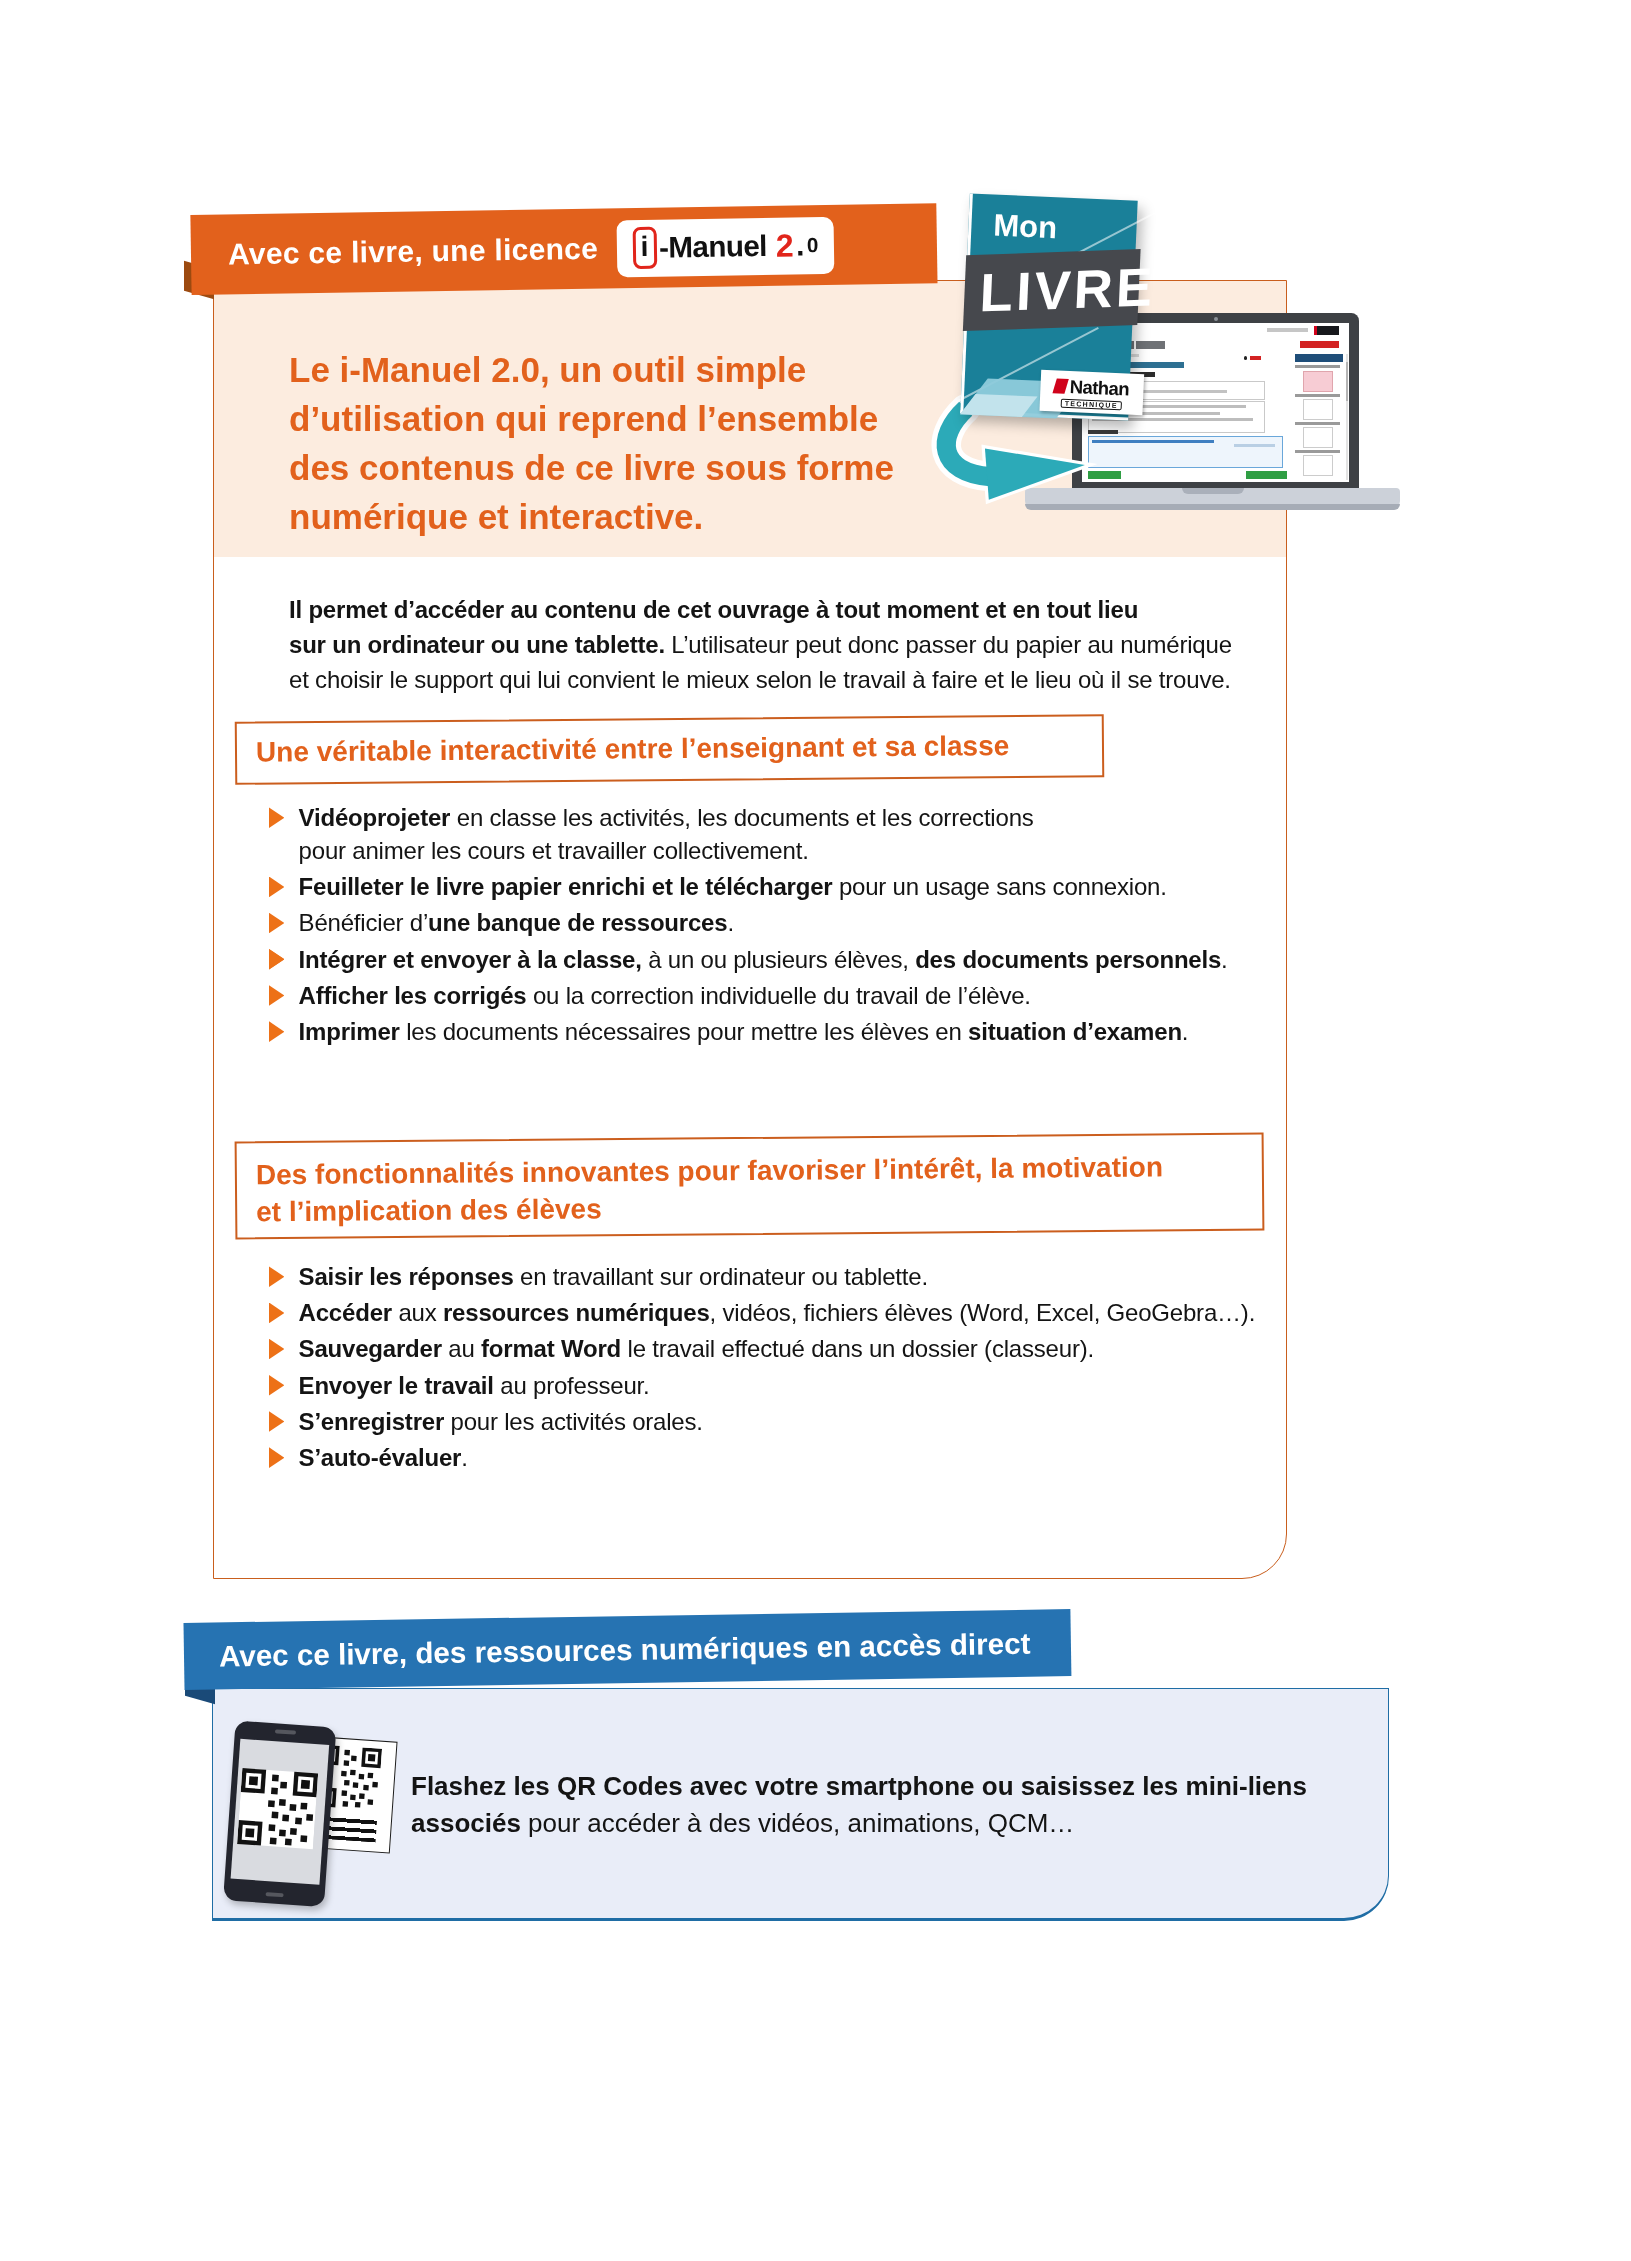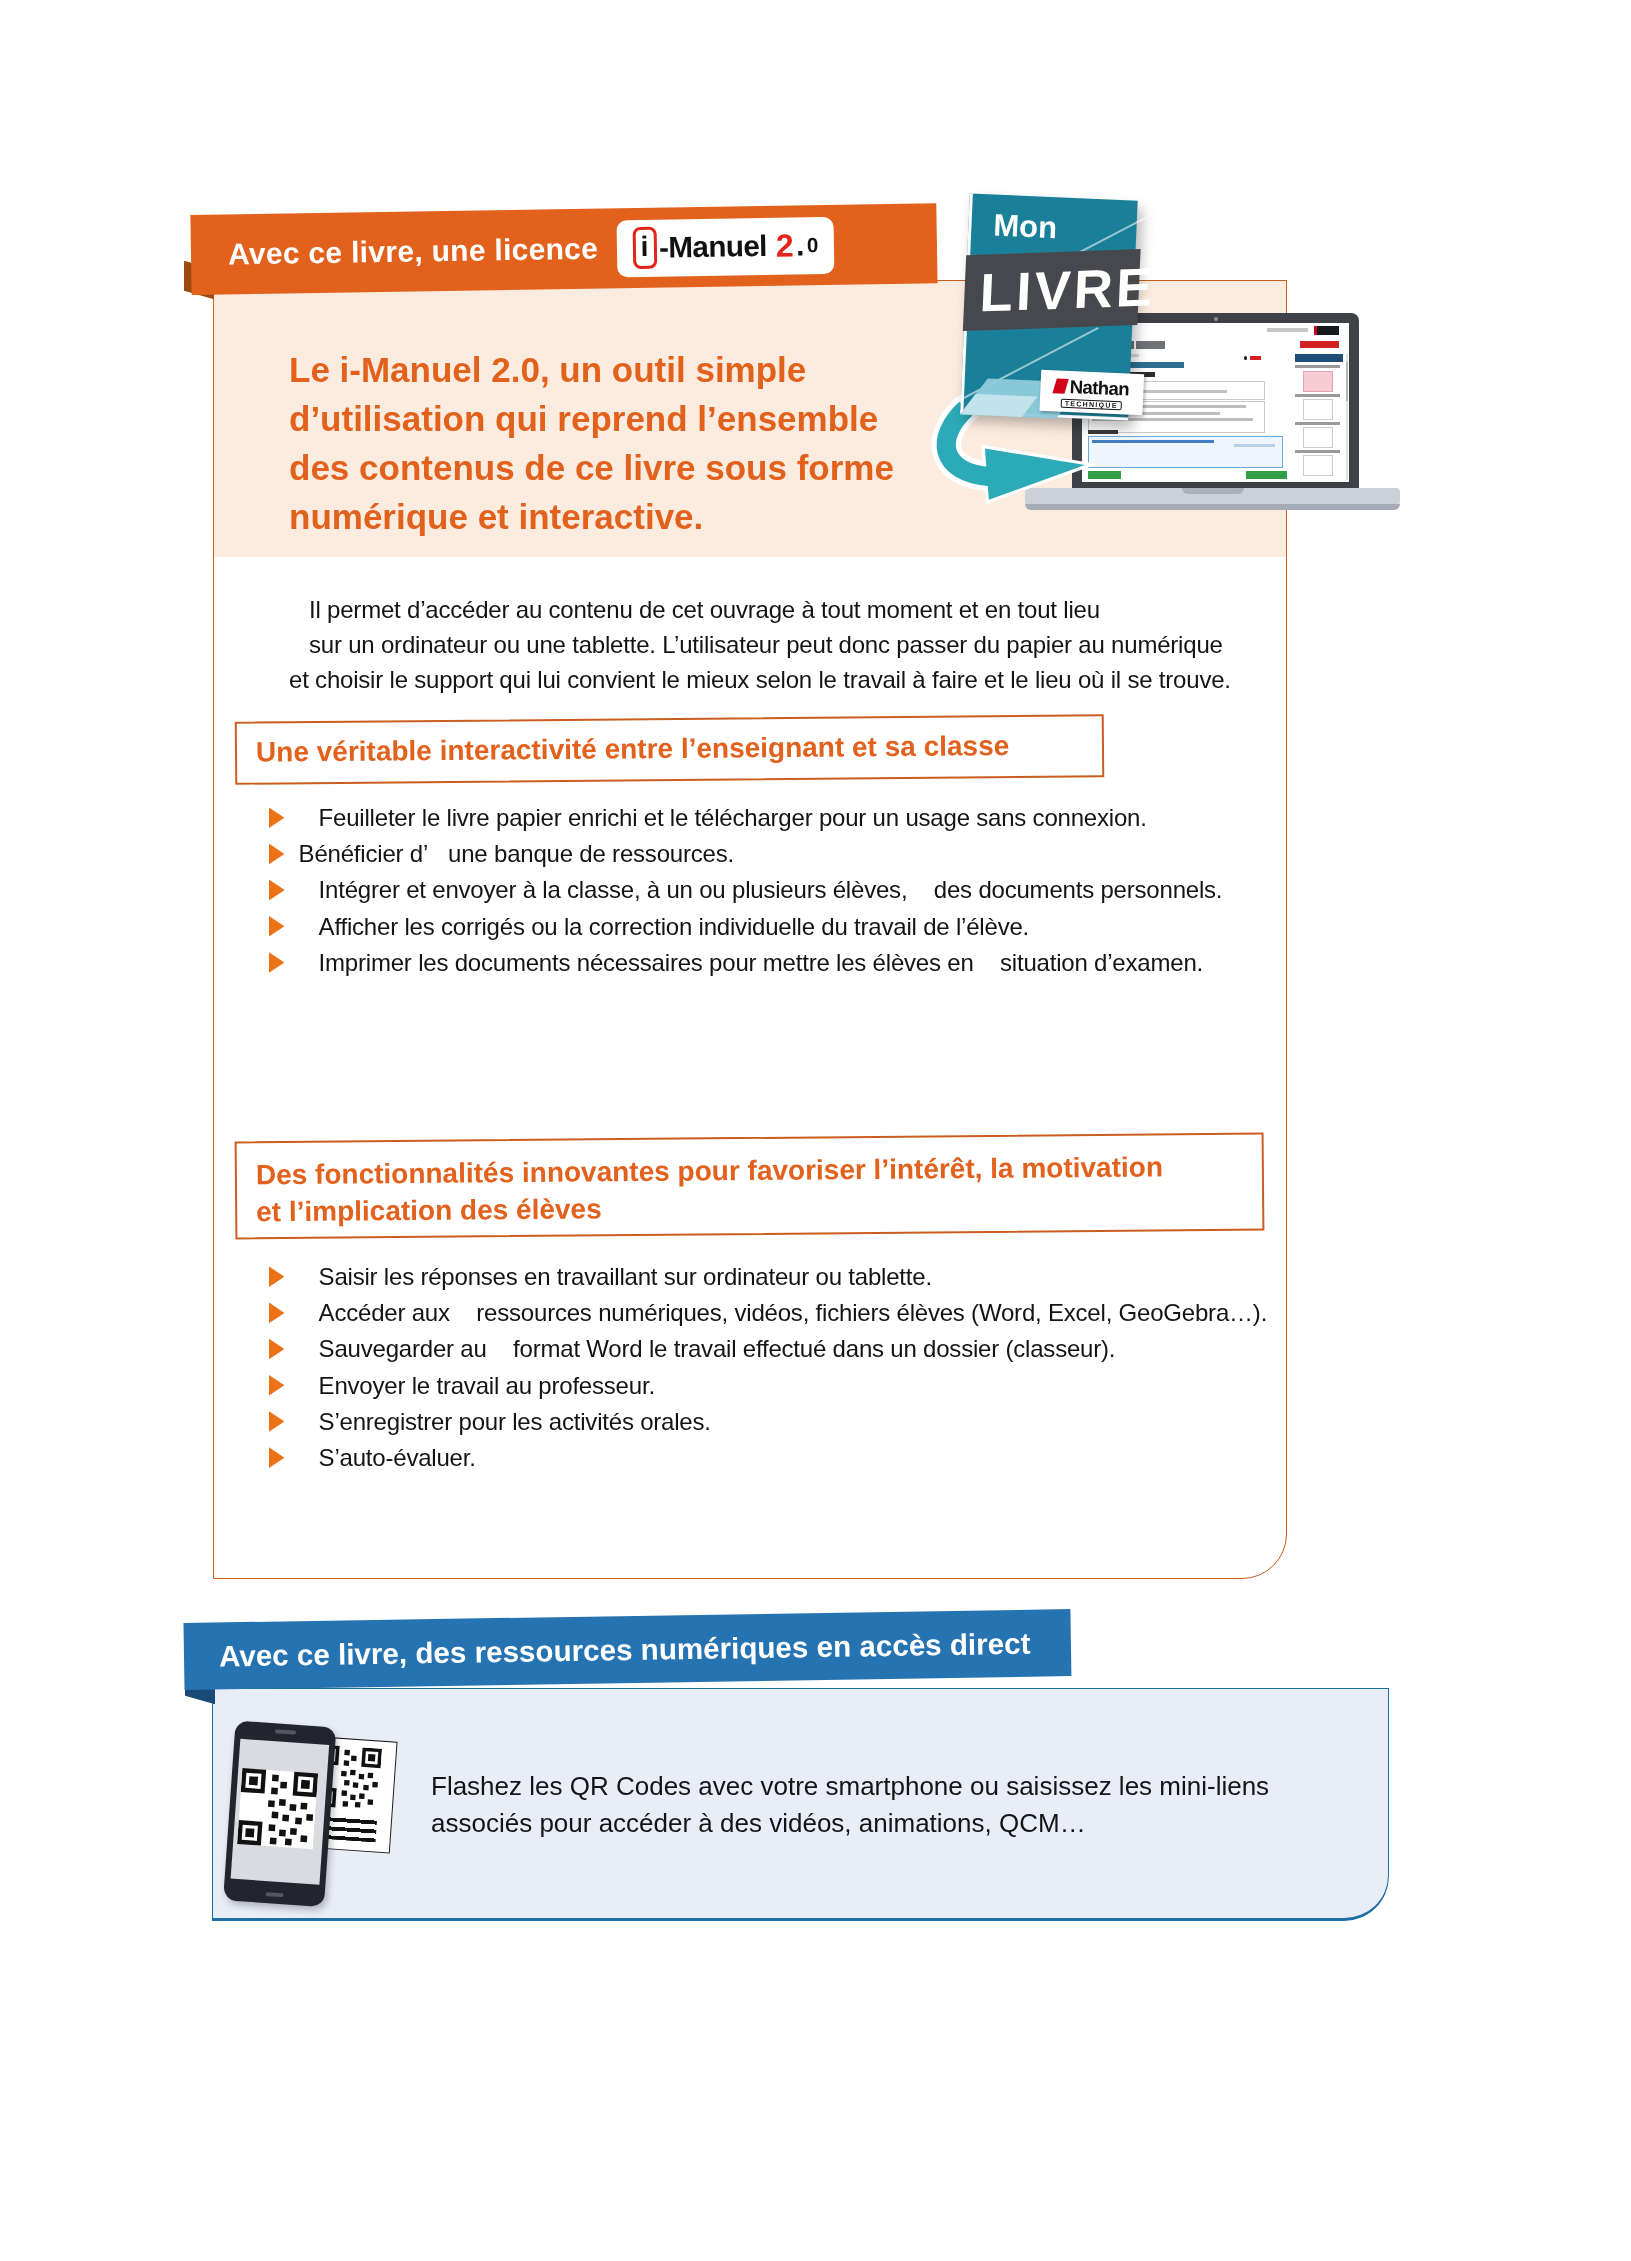--- a/index.html
+++ b/index.html
@@ -2,21 +2,21 @@
 <html style="font-size:10.3px"><head>
 <meta charset="utf-8">
 <style>
   html,body{margin:0;padding:0;}
   body{
     width:1632px;height:2261px;position:relative;overflow:hidden;
     background:#ffffff;
     font-family:"Liberation Sans", sans-serif;
     color:#141414;
   }
-  .b{font-weight:normal;margin-left:20px;}
+  .b{font-weight:bold;}
   .u{text-decoration:underline;}
 
   
   .top-fold{position:absolute;left:184px;top:265px;width:29.6px;height:29.6px;background:#9c4a10;transform:skewY(16deg);z-index:4;}
   .top-banner{
     position:absolute;left:191px;top:215px;width:746px;height:80px;background:#e2611c;
     transform:rotate(-0.9deg);transform-origin:left center;z-index:5;
     display:flex;align-items:center;padding-left:37px;box-sizing:border-box;
   }
   .top-banner-title{color:#fff;font-weight:bold;font-size:30px;letter-spacing:0.3px;white-space:nowrap;}
@@ -179,20 +179,21 @@
     <div>des contenus de ce livre sous forme</div>
     <div>numérique et interactive.</div>
   </div>
 
   <div class="intro"><span class="b">Il permet d’accéder au contenu de cet ouvrage à tout moment et en tout lieu</span><br><span class="b">sur un ordinateur ou une tablette.</span><span> L’utilisateur peut donc passer du papier au numérique</span><br><span>et choisir le support qui lui convient le mieux selon le travail à faire et le lieu où il se trouve.</span></div>
 
   <div class="sec-box sec1">
     <span>Une véritable interactivité entre l’enseignant et sa classe</span>
   </div>
   <div class="blist list1">
+      <div class="li"><span class="arr"></span><span><span class="b">Vidéoprojeter</span><span> en classe les activités, les documents et les corrections</span><br><span>pour animer les cours et travailler collectivement.</span></span></div>
       <div class="li"><span class="arr"></span><span><span class="b">Feuilleter le livre papier enrichi et le télécharger</span><span> pour un usage sans connexion.</span></span></div>
       <div class="li"><span class="arr"></span><span><span>Bénéficier d’</span><span class="b">une banque de ressources</span><span>.</span></span></div>
       <div class="li"><span class="arr"></span></div>
       <div class="li"><span class="arr"></span><span><span class="b">Intégrer et envoyer à la classe,</span><span> à un ou plusieurs élèves, </span><span class="b">des documents personnels</span><span>.</span></span></div>
       <div class="li"><span class="arr"></span><span><span class="b">Afficher les corrigés</span><span> ou la correction individuelle du travail de l’élève.</span></span></div>
       <div class="li"><span class="arr"></span><span><span class="b">Imprimer</span><span> les documents nécessaires pour mettre les élèves en </span><span class="b">situation d’examen</span><span>.</span></span></div>
     </div>
 
   <div class="sec-box sec2">
     <div>Des fonctionnalités innovantes pour favoriser l’intérêt, la motivation</div>

